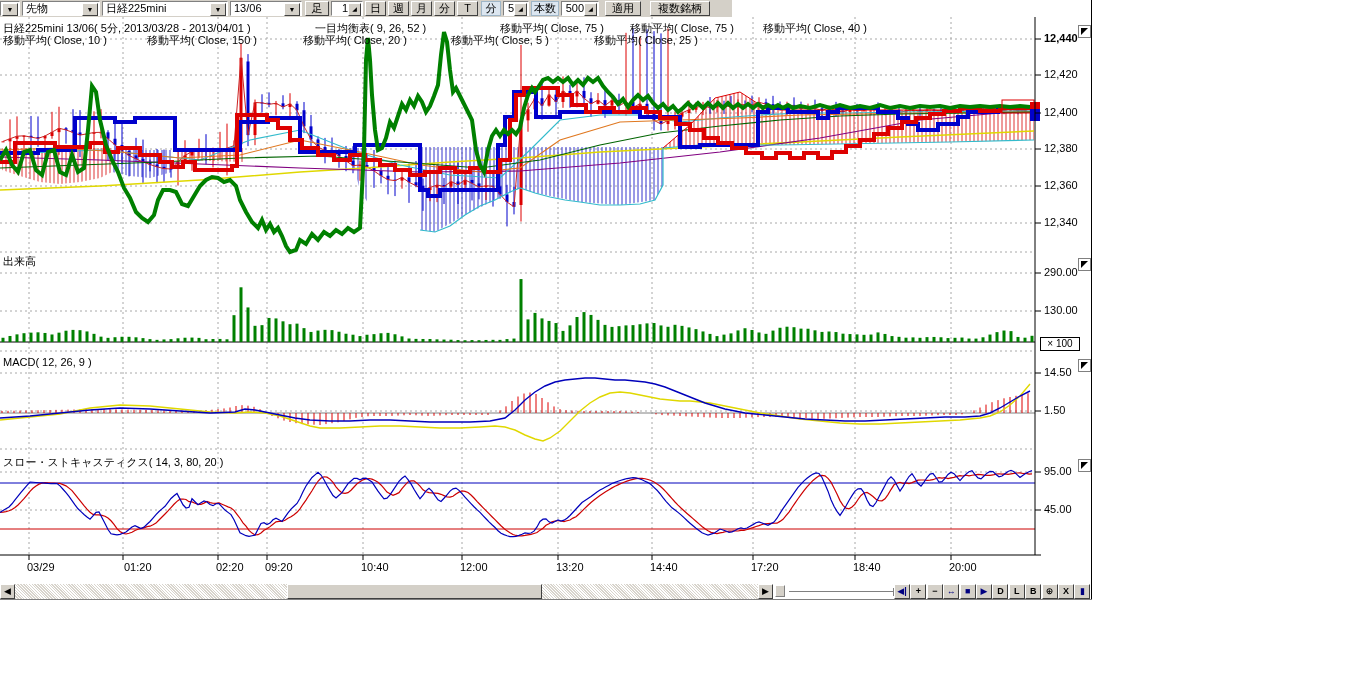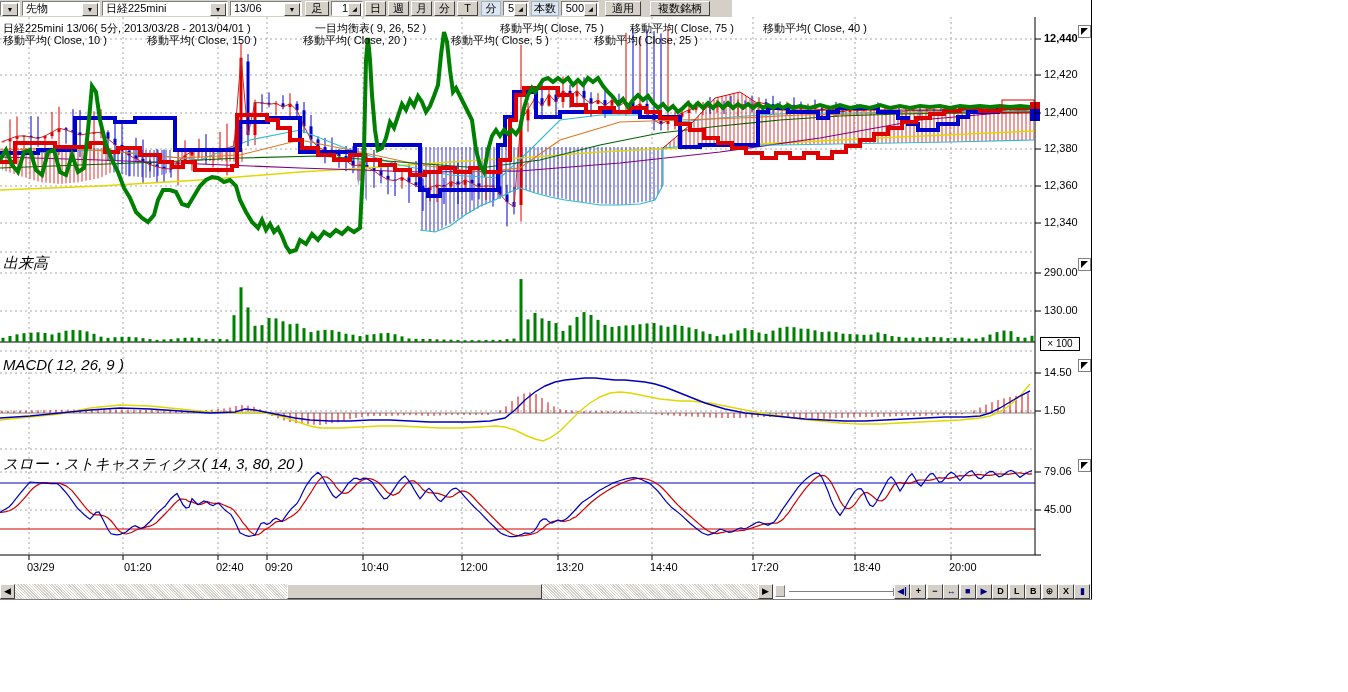--- a/index.html
+++ b/index.html
@@ -12,21 +12,21 @@
   .combo .arr{position:absolute;right:1px;top:1px;width:14px;height:11px;background:#d4d0c8;
     border:1px solid;border-color:#fff #404040 #404040 #fff;text-align:center;font-size:7px;line-height:11px;color:#000;}
   .btn3d{background:#d4d0c8;border:1px solid;border-color:#fff #404040 #404040 #fff;text-align:center;}
   .chip{background:#dce6f0;border:1px solid #9fb6c8;text-align:center;}
   .field{background:#fff;border:1px solid;border-color:#808080 #fff #fff #808080;text-align:right;padding-right:14px;}
   .spin{position:absolute;right:1px;top:1px;width:11px;height:11px;background:#d4d0c8;
     border:1px solid;border-color:#fff #404040 #404040 #fff;font-size:6px;line-height:10px;text-align:center;color:#000;}
   
   .leg{position:absolute;font-size:11px;white-space:nowrap;color:#000;}
   .axlab{position:absolute;font-size:11px;white-space:nowrap;color:#000;}
-  .plab{position:absolute;font-size:15px;white-space:nowrap;color:#000;font-style:italic;}
+  .plab{position:absolute;font-size:11px;white-space:nowrap;color:#000;}
   #mult{position:absolute;left:1040px;top:337px;width:38px;height:12px;border:1px solid #000;background:#fff;
     font-size:10px;line-height:12px;text-align:center;}
   .corner{position:absolute;left:1078px;width:13px;height:13px;background:#fff;border:1px solid #808080;box-sizing:border-box;}
   .corner:before{content:"";position:absolute;left:2px;top:2px;border-style:solid;border-width:7px 7px 0 0;border-color:#000 transparent transparent transparent;}
   #rightedge{position:absolute;left:1091px;top:0;width:1px;height:600px;background:#000;}
   #bottomedge{position:absolute;left:0;top:599px;width:1092px;height:1px;background:#808080;}
   
   #scrollrow{position:absolute;left:0;top:584px;height:15px;width:1092px;}
   .sbtn{position:absolute;top:0;width:15px;height:15px;background:#d4d0c8;box-sizing:border-box;
     border:1px solid;border-color:#fff #404040 #404040 #fff;font-size:9px;line-height:13px;text-align:center;}
@@ -787,25 +787,25 @@
       <div class="axlab" style="left: 1044px; top: 32px; font-weight: bold;">12,440</div>
       <div class="axlab" style="left: 1044px; top: 68px;">12,420</div>
       <div class="axlab" style="left: 1044px; top: 106px;">12,400</div>
       <div class="axlab" style="left: 1044px; top: 142px;">12,380</div>
       <div class="axlab" style="left: 1044px; top: 179px;">12,360</div>
       <div class="axlab" style="left: 1044px; top: 216px;">12,340</div>
       <div class="axlab" style="left: 1044px; top: 266px;">290.00</div>
       <div class="axlab" style="left: 1044px; top: 304px;">130.00</div>
       <div class="axlab" style="left: 1044px; top: 366px;">14.50</div>
       <div class="axlab" style="left: 1044px; top: 404px;">1.50</div>
-      <div class="axlab" style="left: 1044px; top: 465px;">79.06</div>
+      <div class="axlab" style="left: 1044px; top: 465px;">95.00</div>
       <div class="axlab" style="left: 1044px; top: 503px;">45.00</div>
       <div class="axlab" style="left: 27px; top: 561px;">03/29</div>
       <div class="axlab" style="left: 124px; top: 561px;">01:20</div>
-      <div class="axlab" style="left: 216px; top: 561px;">02:40</div>
+      <div class="axlab" style="left: 216px; top: 561px;">02:20</div>
       <div class="axlab" style="left: 265px; top: 561px;">09:20</div>
       <div class="axlab" style="left: 361px; top: 561px;">10:40</div>
       <div class="axlab" style="left: 460px; top: 561px;">12:00</div>
       <div class="axlab" style="left: 556px; top: 561px;">13:20</div>
       <div class="axlab" style="left: 650px; top: 561px;">14:40</div>
       <div class="axlab" style="left: 751px; top: 561px;">17:20</div>
       <div class="axlab" style="left: 853px; top: 561px;">18:40</div>
       <div class="axlab" style="left: 949px; top: 561px;">20:00</div>
     </div>
   <div class="plab" style="left:3px;top:254px;">出来高</div>

